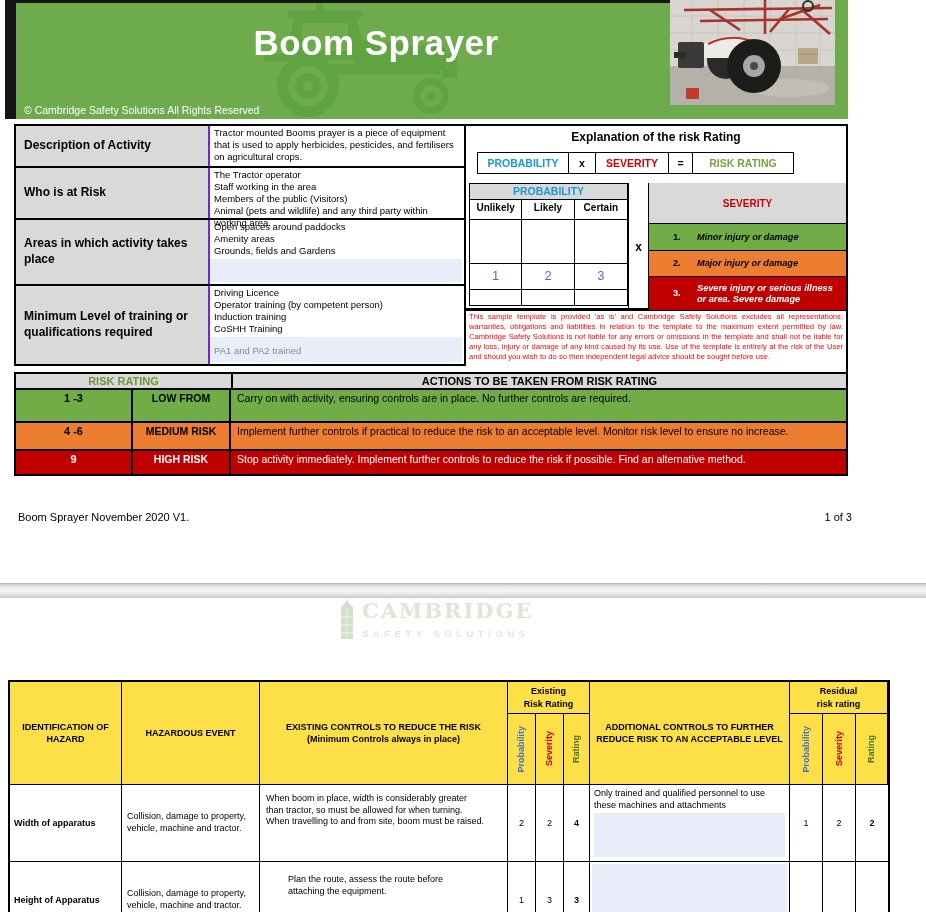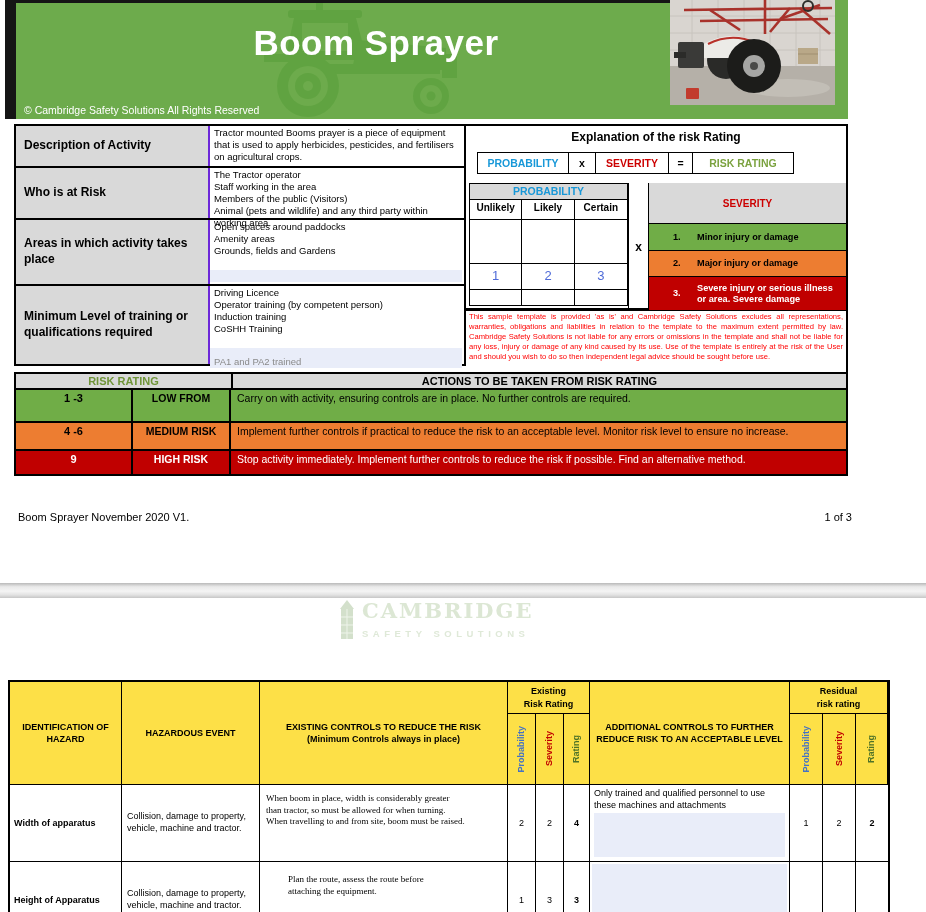--- a/index.html
+++ b/index.html
@@ -21,21 +21,21 @@
   
   .info-table { position:absolute; left:14px; top:124px; width:452px; border:2px solid #000; }
   .i-row { display:flex; border-bottom:2px solid #000; }
   .i-row:last-child { border-bottom:none; }
   .i-r1{height:42px;} .i-r2{height:52px;} .i-r3{height:66px;} .i-r4{height:78px;}
   .i-label { width:194px; background:#d9d9d9; border-right:2px solid #6d28d9; font-weight:bold;
              font-size:12px; line-height:1.3; display:flex; align-items:center; padding:0 8px; }
   .i-value { flex:1; display:flex; flex-direction:column; font-size:9.5px; line-height:1.26; }
   .pre { white-space:pre-line; }
   .v-text { padding:1px 4px; }
-  .v-hl { flex:1; background:#e9edf9; margin:12px 2px 2px 0; }
+  .v-hl { flex:1; background:#e9edf9; margin:1px 2px 2px 0; }
   .v-note { color:#8a8a8a; font-size:9.5px; padding:8px 0 0 4px; }
 
   
   .explain { position:absolute; left:466px; top:124px; width:382px; height:186px;
              border:2px solid #000; border-left:none; }
   .ex-title { text-align:center; font-weight:bold; font-size:12px; margin-top:4px; }
   .formula { position:absolute; left:11px; top:26px; height:22px; display:flex; border:1.5px solid #000; background:#fff; }
   .f-cell { display:flex; align-items:center; justify-content:center; font-weight:bold;
             font-size:10.5px; border-right:1.5px solid #000; }
   .f-cell:last-child { border-right:none; }
@@ -55,21 +55,21 @@
 
   .x-cell { position:absolute; left:162px; top:57px; width:21px; height:127px;
             border-left:1.5px solid #000; border-right:1.5px solid #000;
             display:flex; align-items:center; justify-content:center; font-weight:bold; font-size:12px; }
   .stable { position:absolute; left:183px; top:57px; right:0; height:127px; }
   .st-header { height:41px; background:#d9d9d9; color:#cc0000; font-weight:bold; font-size:10px;
                display:flex; align-items:center; justify-content:center; border-bottom:1px solid #000; }
   .st-row { display:flex; align-items:center; font-weight:bold; font-size:9.2px;
             border-bottom:1px solid #000; padding-left:24px; line-height:1.15; }
   .st-num { width:14px; margin-right:10px; flex:none; }
-  .st-text { flex:1; padding-right:8px; }
+  .st-text { flex:1; padding-right:8px;font-style:italic; }
   .st-1 { height:27px; background:#70ad47; }
   .st-2 { height:26px; background:#ed7d31; }
   .st-3 { height:33px; background:#c00000; color:#fff; border-bottom:none; }
 
   .disclaimer { position:absolute; left:466px; top:310px; width:382px; height:62px;
                 border:2px solid #000; border-left:none; border-top:1.5px solid #000; border-bottom:none;
                 color:#ff0000; font-size:7.6px; line-height:1.33; text-align:justify; padding:1px 3px; }
 
   
   .actions { position:absolute; left:14px; top:372px; width:834px; border:2px solid #000; }
@@ -111,21 +111,21 @@
   .h-ep{grid-column:4;grid-row:2;} .h-es{grid-column:5;grid-row:2;} .h-er{grid-column:6;grid-row:2;}
   .h-rp{grid-column:8;grid-row:2;} .h-rs{grid-column:9;grid-row:2;} .h-rr{grid-column:10;grid-row:2;border-right:none;}
   .vert span { writing-mode:vertical-rl; transform:rotate(180deg); font-weight:bold; font-size:9px; }
   .v-blue span{color:#4472c4;} .v-red span{color:#c00000;} .v-green span{color:#4e7228;}
   .gc1{grid-column:1;} .gc2{grid-column:2;} .gc3{grid-column:3;} .gc4{grid-column:4;} .gc5{grid-column:5;}
   .gc6{grid-column:6;} .gc7{grid-column:7;} .gc8{grid-column:8;} .gc9{grid-column:9;}
   .gc10{grid-column:10;border-right:none !important;}
   .row1{grid-row:3;} .row2{grid-row:4;}
   .b-hazard { font-weight:bold; display:flex; align-items:center; padding-left:4px; }
   .b-event { display:flex; align-items:center; padding-left:5px; line-height:1.3; }
-  .b-controls { padding:8px 4px 12px 6px; line-height:1.3;font-family:Liberation Serif, serif; }
+  .b-controls { padding:8px 4px 12px 6px; line-height:1.3; }
   .b-controls.indent { padding-left:28px; padding-top:12px; }
   .b-num { display:flex; align-items:center; justify-content:center; font-size:9.5px; }
   .bold { font-weight:bold; }
   .b-add { display:flex; flex-direction:column; padding:3px 4px 4px 4px; line-height:1.3; }
   .add-hl { flex:1; background:#e9edf9; margin-top:2px; }
   .b-add.empty { padding:2px; } .b-add.empty .add-hl { margin-top:0; }
   .c3-sub { font-weight:bold; }
 </style>
 </head>
 <body>

